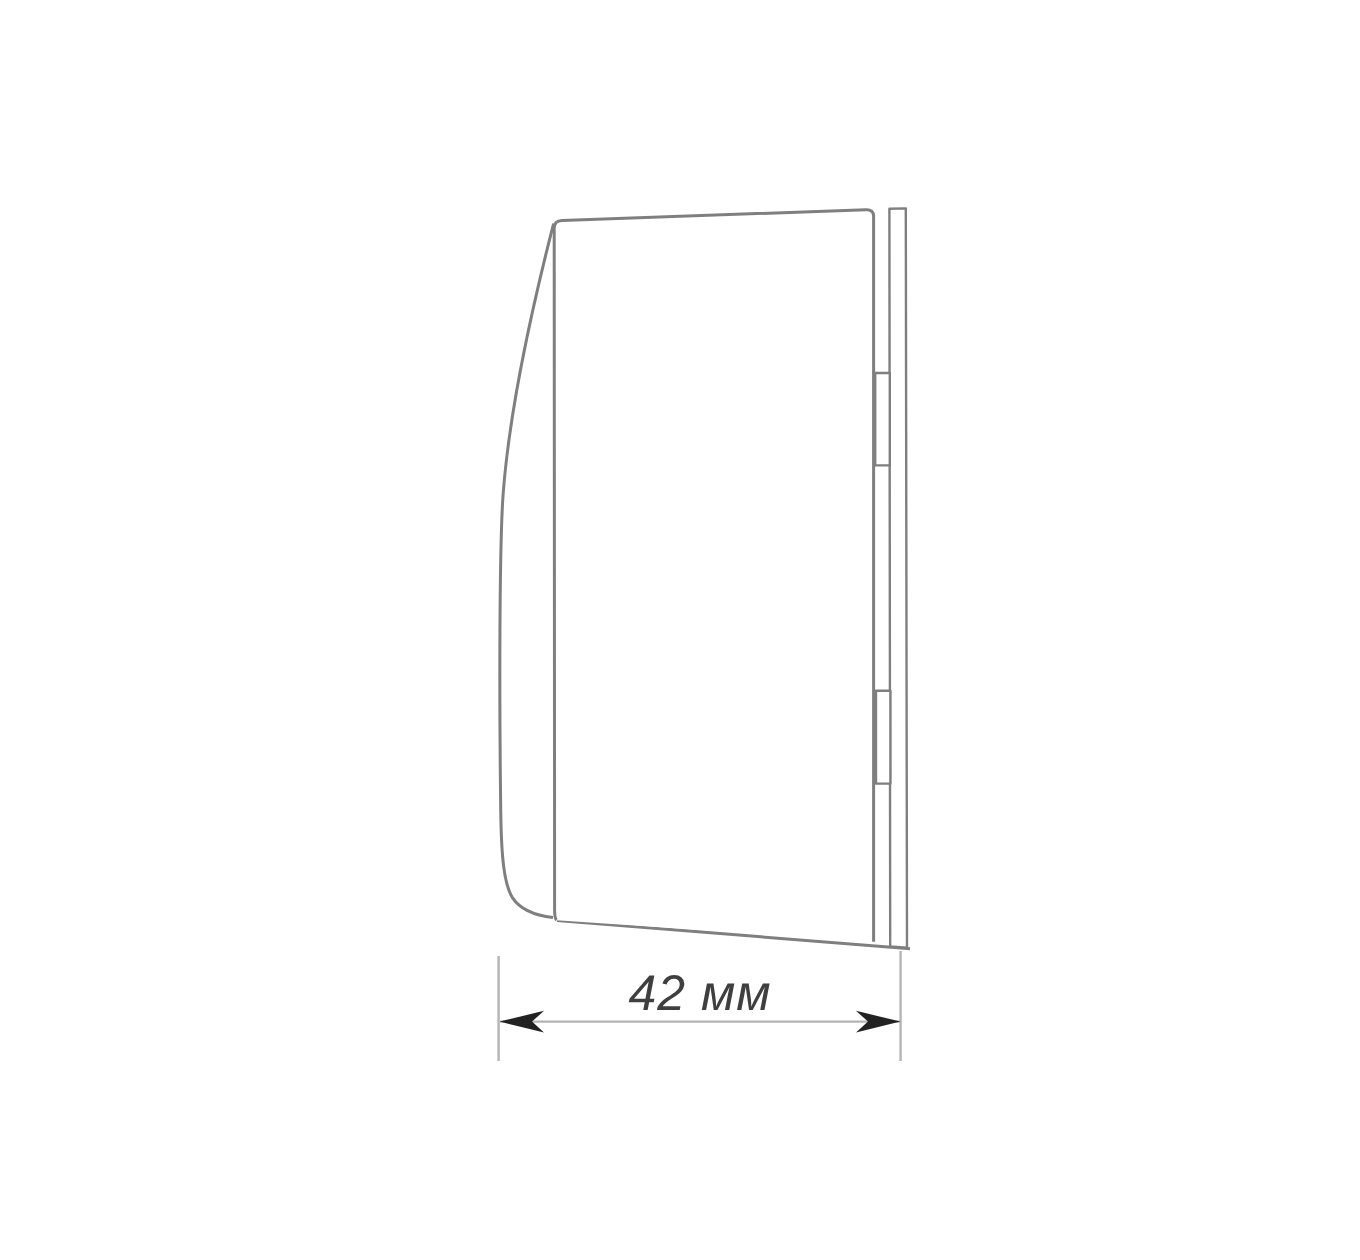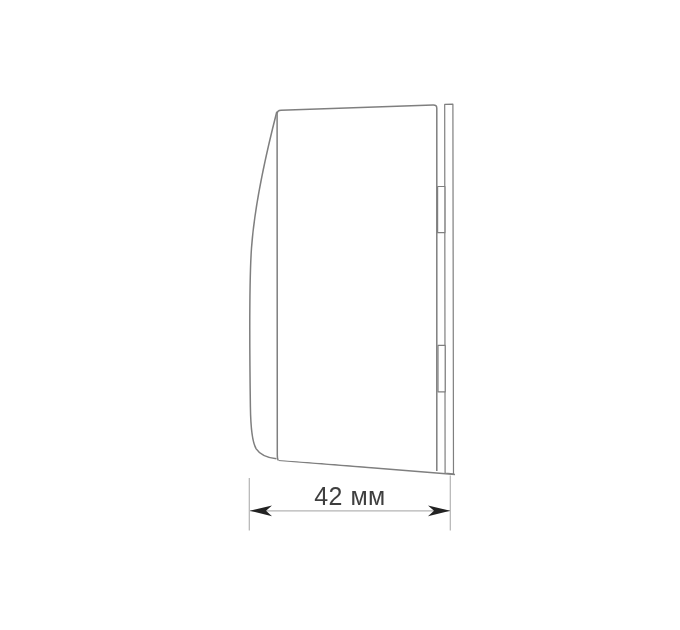--- a/index.html
+++ b/index.html
@@ -7,20 +7,21 @@
       padding: 0;
       background: var(--background, #ffffff);
       font-family: "Liberation Sans", sans-serif;
     }
     .stage {
       position: relative;
       width: 680px;
       height: 630px;
       background: var(--background, #ffffff);
       overflow: hidden;
+      font-style: italic;
     }
     svg { display: block; }
 
     .outline {
       fill: none;
       stroke: var(--outline, #7f7f7f);
       stroke-width: 1.5;
       stroke-linejoin: round;
       stroke-linecap: butt;
     }

